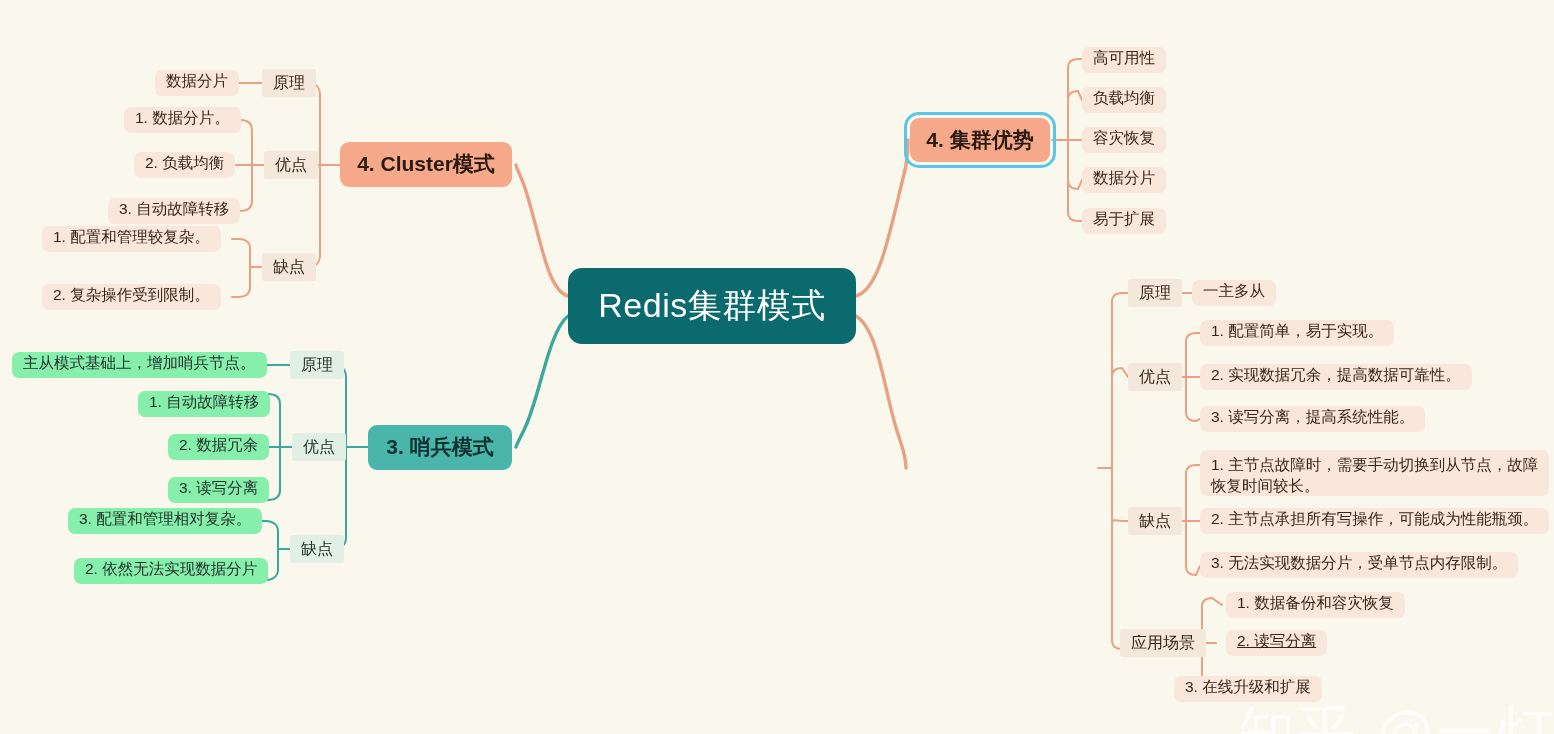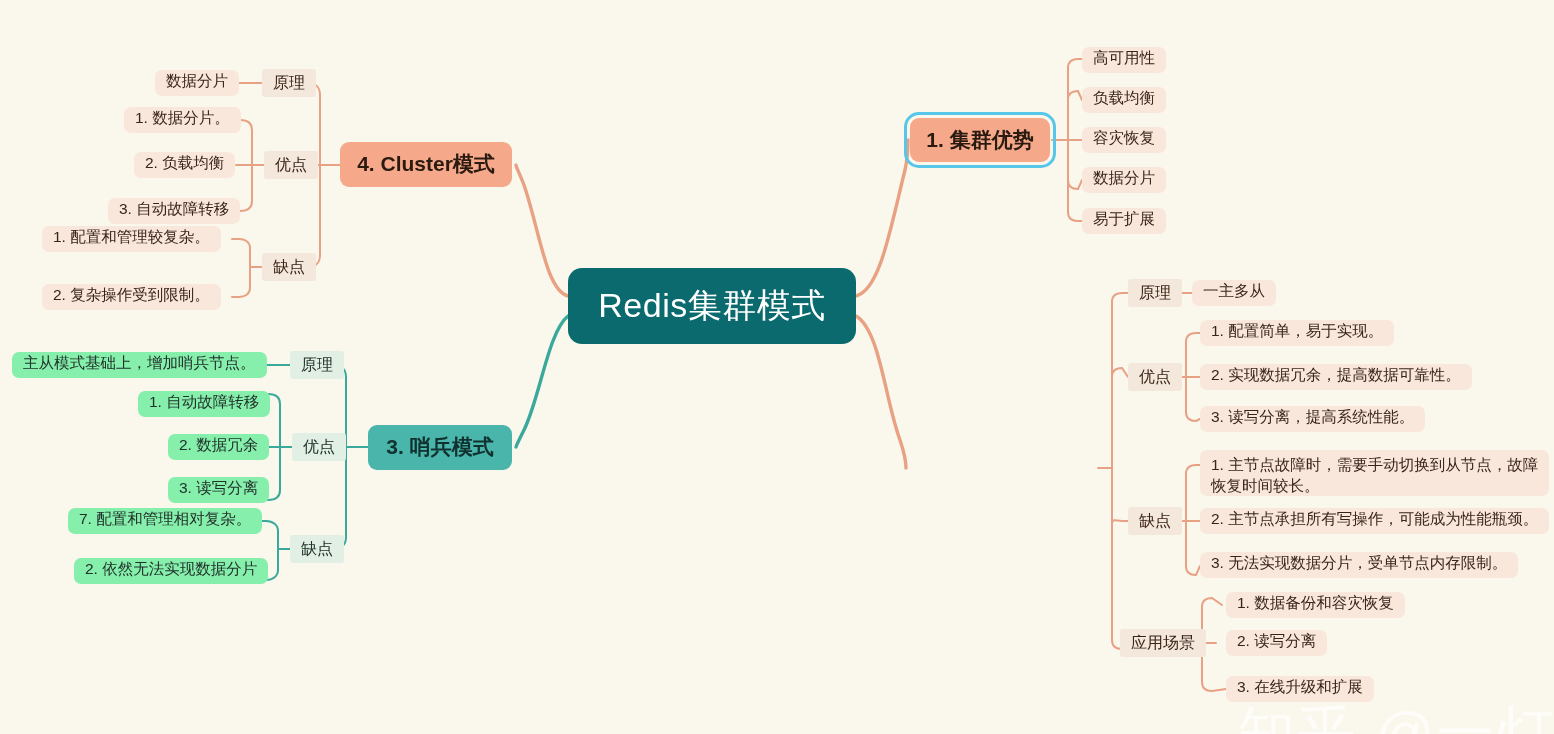--- a/index.html
+++ b/index.html
@@ -250,28 +250,28 @@
   <div class="node leaf leaf-green" style="left:138px; top:391px; height:26px;">
     <span>1. 自动故障转移</span>
   </div>
   <div class="node leaf leaf-green" style="left:168px; top:434px; height:26px;">
     <span>2. 数据冗余</span>
   </div>
   <div class="node leaf leaf-green" style="left:168px; top:477px; height:26px;">
     <span>3. 读写分离</span>
   </div>
   <div class="node leaf leaf-green" style="left:68px; top:508px; height:26px;">
-    <span>7. 配置和管理相对复杂。</span>
+    <span>3. 配置和管理相对复杂。</span>
   </div>
   <div class="node leaf leaf-green" style="left:74px; top:558px; height:26px;">
     <span>2. 依然无法实现数据分片</span>
   </div>
 
   <div class="node main-topic main-salmon selected" style="left:910px; top:118px; width:140px; height:44px;">
-    <span>1. 集群优势</span>
+    <span>4. 集群优势</span>
   </div>
 
   <div class="node leaf" style="left:1082px; top:47px; height:26px;">
     <span>高可用性</span>
   </div>
   <div class="node leaf" style="left:1082px; top:87px; height:26px;">
     <span>负载均衡</span>
   </div>
   <div class="node leaf" style="left:1082px; top:127px; height:26px;">
     <span>容灾恢复</span>
@@ -315,24 +315,24 @@
   </div>
   <div class="node leaf" style="left:1200px; top:508px; height:26px;">
     <span>2. 主节点承担所有写操作，可能成为性能瓶颈。</span>
   </div>
   <div class="node leaf" style="left:1200px; top:552px; height:26px;">
     <span>3. 无法实现数据分片，受单节点内存限制。</span>
   </div>
   <div class="node leaf" style="left:1226px; top:592px; height:26px;">
     <span>1. 数据备份和容灾恢复</span>
   </div>
-  <div class="node leaf" style="left:1226px; top:630px; height:26px;">
+  <div class="node leaf" style="left:1226px; top:630px; height:26px;text-decoration:underline;">
     <span>2. 读写分离</span>
   </div>
-  <div class="node leaf" style="left:1226px; top:676px; height:26px;">
+  <div class="node leaf" style="left:1174px; top:676px; height:26px;">
     <span>3. 在线升级和扩展</span>
   </div>
 
   <div class="wm">
     <span>知乎 @一灯架构</span>
   </div>
 
 </div>
 
 </body></html>

